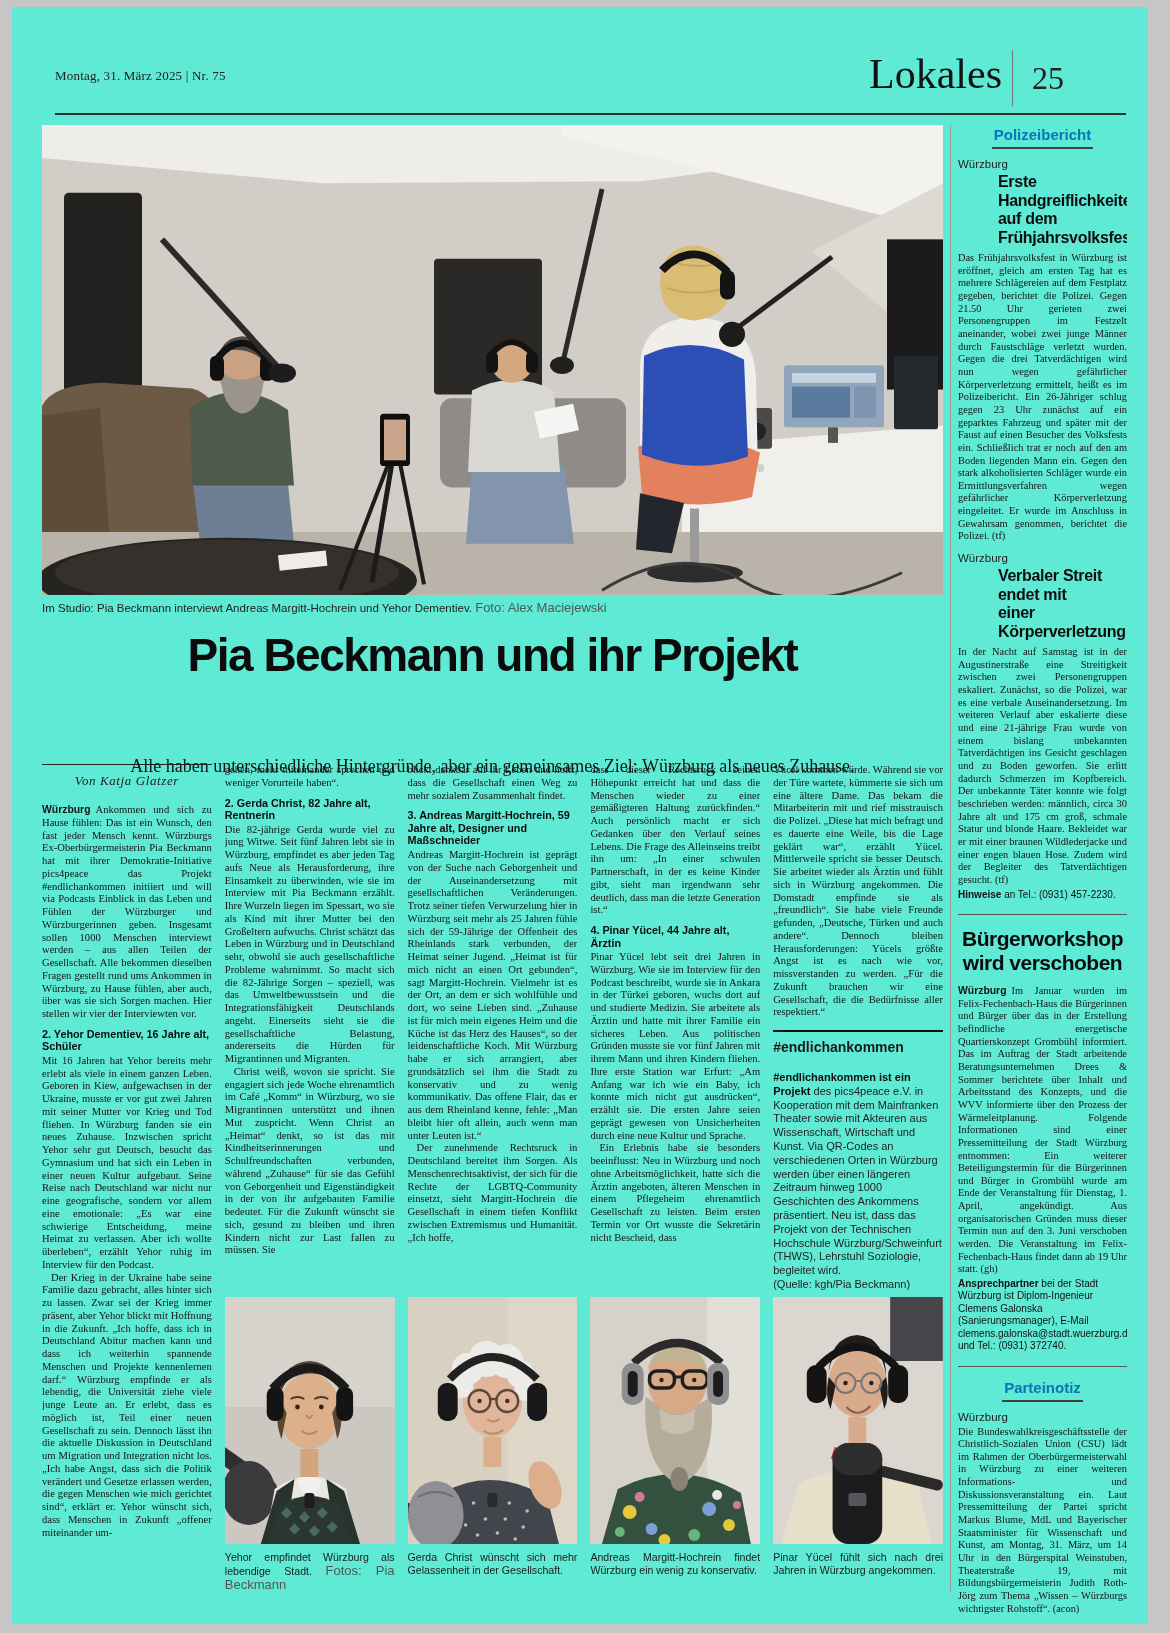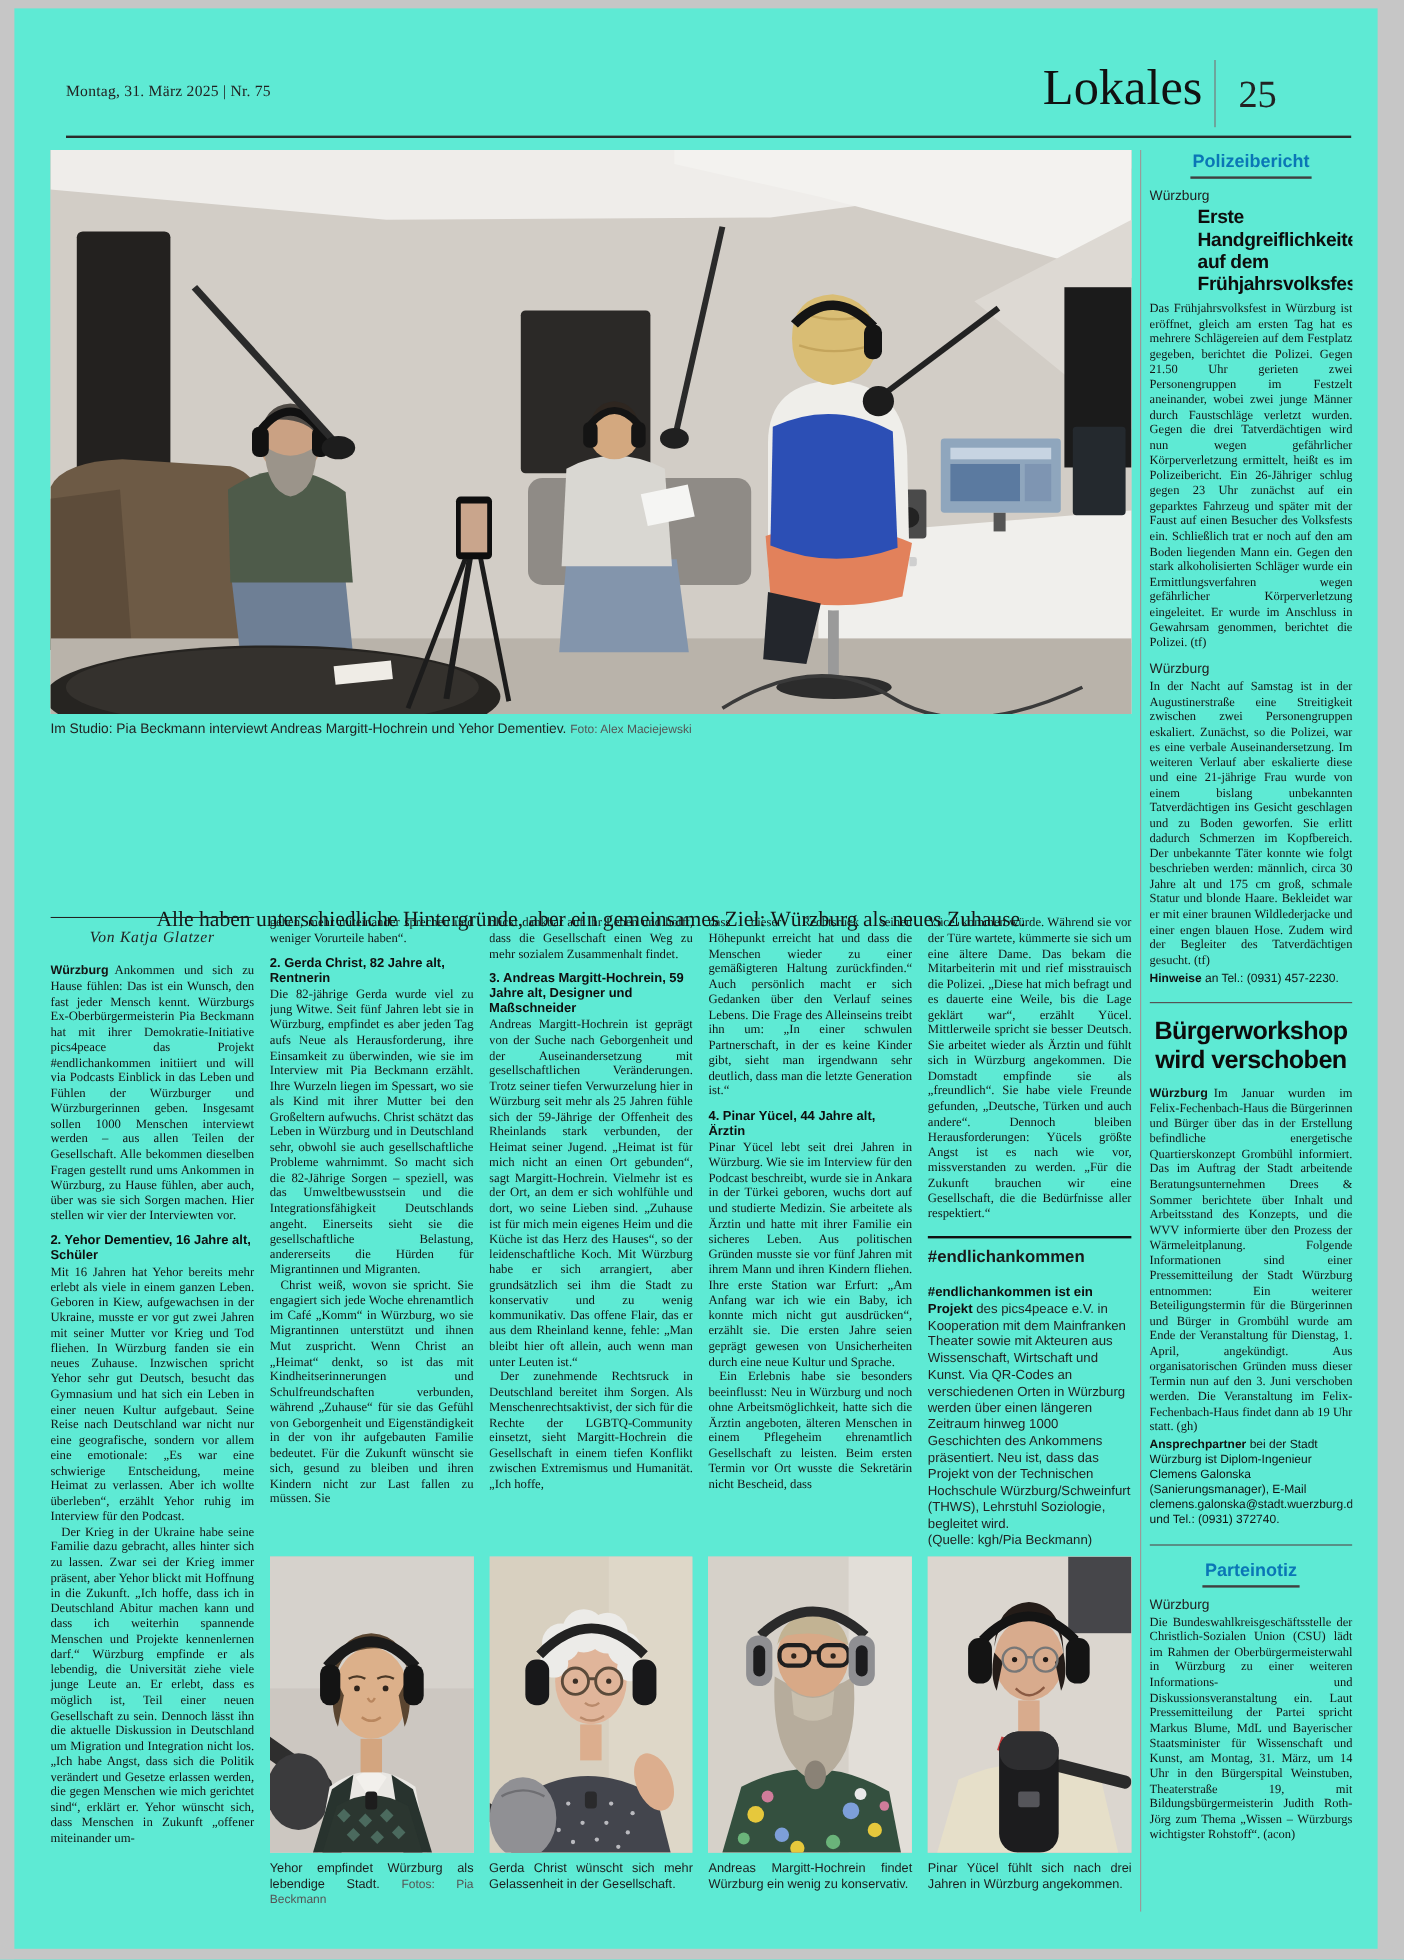--- a/index.html
+++ b/index.html
@@ -15,21 +15,21 @@
   .dateline { position:absolute; left:55px; top:68px; font:13px "Liberation Serif", serif; color:#222; letter-spacing:.2px; }
   .section-title { position:absolute; right:168px; top:48px; font:42px/52px "Liberation Serif", serif; color:#111; }
   .header-vrule { position:absolute; left:1012px; top:50px; width:1px; height:56px; background:#777; }
   .page-number { position:absolute; left:1032px; top:58px; font:32px/40px "Liberation Serif", serif; color:#222; }
   .header-rule { position:absolute; left:55px; top:113px; width:1071px; height:2px; background:#2b2b2b; }
 
   
   .main-photo { position:absolute; left:42px; top:125px; width:901px; height:470px; background:#d2cdc6; overflow:hidden; }
   .main-photo svg { display:block; width:100%; height:100%; }
   .main-caption { position:absolute; left:42px; top:601px; width:901px; font:11.5px/14px "Liberation Sans", sans-serif; color:#222; }
-  .cred { font-size:10px; color:#555; }
+  .cred { font-size:13px; color:#555; }
 
   
   .headline { position:absolute; left:42px; top:630px; width:901px; text-align:center;
               font:bold 46px/50px "Liberation Sans", sans-serif; letter-spacing:-1.5px; color:#0c0c0c; }
   .subhead { position:absolute; left:42px; width:901px; text-align:center; font:18px/21px "Liberation Serif", serif; color:#151515; }
   .subhead1 { top:706px; }
   .subhead2 { top:756px; }
 
   
   .cols { position:absolute; left:42px; top:764px; width:901px; display:grid; grid-template-columns:repeat(5,1fr); column-gap:13px; }
@@ -152,20 +152,21 @@
       <rect x="338" y="298" width="30" height="54" rx="4" fill="#0e0e0e"></rect>
       <rect x="342" y="304" width="22" height="42" fill="#c9a58c"></rect>
       <path d="M560 480 Q640 430 700 470 T 860 462" stroke="#3a3a3a" stroke-width="3" fill="none"></path>
     </svg>
   </div>
   <div class="main-caption">
     <span>Im Studio: Pia Beckmann interviewt Andreas Margitt-Hochrein und Yehor Dementiev.</span>
     <span class="cred">Foto: Alex Maciejewski</span>
   </div>
 
+  <div class="headline">Pia Beckmann und ihr Projekt</div>
   <div class="subhead subhead2">Alle haben unterschiedliche Hintergründe, aber ein gemeinsames Ziel: Würzburg als neues Zuhause.</div>
 
   <div class="cols">
     <div class="col tall">
       <div class="byline-box">Von Katja Glatzer</div>
       <p class="body-p"><b class="pkick">Würzburg</b><span>Ankommen und sich zu Hause fühlen: Das ist ein Wunsch, den fast jeder Mensch kennt. Würzburgs Ex-Oberbürgermeisterin Pia Beckmann hat mit ihrer Demokratie-Initiative pics4peace das Projekt #endlichankommen initiiert und will via Podcasts Einblick in das Leben und Fühlen der Würzburger und Würzburgerinnen geben. Insgesamt sollen 1000 Menschen interviewt werden – aus allen Teilen der Gesellschaft. Alle bekommen dieselben Fragen gestellt rund ums Ankommen in Würzburg, zu Hause fühlen, aber auch, über was sie sich Sorgen machen. Hier stellen wir vier der Interviewten vor.</span></p>
       <h2 class="sec-head">2. Yehor Dementiev, 16 Jahre alt, Schüler</h2>
       <p class="body-p">Mit 16 Jahren hat Yehor bereits mehr erlebt als viele in einem ganzen Leben. Geboren in Kiew, aufgewachsen in der Ukraine, musste er vor gut zwei Jahren mit seiner Mutter vor Krieg und Tod fliehen. In Würzburg fanden sie ein neues Zuhause. Inzwischen spricht Yehor sehr gut Deutsch, besucht das Gymnasium und hat sich ein Leben in einer neuen Kultur aufgebaut. Seine Reise nach Deutschland war nicht nur eine geografische, sondern vor allem eine emotionale: „Es war eine schwierige Entscheidung, meine Heimat zu verlassen. Aber ich wollte überleben“, erzählt Yehor ruhig im Interview für den Podcast.</p>
       <p class="body-p ind">Der Krieg in der Ukraine habe seine Familie dazu gebracht, alles hinter sich zu lassen. Zwar sei der Krieg immer präsent, aber Yehor blickt mit Hoffnung in die Zukunft. „Ich hoffe, dass ich in Deutschland Abitur machen kann und dass ich weiterhin spannende Menschen und Projekte kennenlernen darf.“ Würzburg empfinde er als lebendig, die Universität ziehe viele junge Leute an. Er erlebt, dass es möglich ist, Teil einer neuen Gesellschaft zu sein. Dennoch lässt ihn die aktuelle Diskussion in Deutschland um Migration und Integration nicht los. „Ich habe Angst, dass sich die Politik verändert und Gesetze erlassen werden, die gegen Menschen wie mich gerichtet sind“, erklärt er. Yehor wünscht sich, dass Menschen in Zukunft „offener miteinander um-</p>
     </div>
@@ -362,20 +363,24 @@
       <span class="side-label">Polizeibericht</span>
     </div>
     <div class="side-kicker">Würzburg</div>
     <div class="side-head">
       <span>Erste Handgreiflichkeiten</span><br>
       <span>auf dem Frühjahrsvolksfest</span>
     </div>
     <p class="side-body">Das Frühjahrsvolksfest in Würzburg ist eröffnet, gleich am ersten Tag hat es mehrere Schlägereien auf dem Festplatz gegeben, berichtet die Polizei. Gegen 21.50 Uhr gerieten zwei Personengruppen im Festzelt aneinander, wobei zwei junge Männer durch Faustschläge verletzt wurden. Gegen die drei Tatverdächtigen wird nun wegen gefährlicher Körperverletzung ermittelt, heißt es im Polizeibericht. Ein 26-Jähriger schlug gegen 23 Uhr zunächst auf ein geparktes Fahrzeug und später mit der Faust auf einen Besucher des Volksfests ein. Schließlich trat er noch auf den am Boden liegenden Mann ein. Gegen den stark alkoholisierten Schläger wurde ein Ermittlungsverfahren wegen gefährlicher Körperverletzung eingeleitet. Er wurde im Anschluss in Gewahrsam genommen, berichtet die Polizei. (tf)</p>
 
     <div class="side-kicker">Würzburg</div>
+    <div class="side-head">
+      <span>Verbaler Streit endet mit</span><br>
+      <span>einer Körperverletzung</span>
+    </div>
     <p class="side-body">In der Nacht auf Samstag ist in der Augustinerstraße eine Streitigkeit zwischen zwei Personengruppen eskaliert. Zunächst, so die Polizei, war es eine verbale Auseinandersetzung. Im weiteren Verlauf aber eskalierte diese und eine 21-jährige Frau wurde von einem bislang unbekannten Tatverdächtigen ins Gesicht geschlagen und zu Boden geworfen. Sie erlitt dadurch Schmerzen im Kopfbereich. Der unbekannte Täter konnte wie folgt beschrieben werden: männlich, circa 30 Jahre alt und 175 cm groß, schmale Statur und blonde Haare. Bekleidet war er mit einer braunen Wildlederjacke und einer engen blauen Hose. Zudem wird der Begleiter des Tatverdächtigen gesucht. (tf)</p>
     <p class="side-note"><b>Hinweise</b><span> an Tel.: (0931) 457-2230.</span></p>
 
     <div class="side-rule"></div>
 
     <div class="workshop-head">
       <span>Bürgerworkshop</span><br>
       <span>wird verschoben</span>
     </div>
     <p class="side-body"><b class="pkick">Würzburg</b><span>Im Januar wurden im Felix-Fechenbach-Haus die Bürgerinnen und Bürger über das in der Erstellung befindliche energetische Quartierskonzept Grombühl informiert. Das im Auftrag der Stadt arbeitende Beratungsunternehmen Drees &amp; Sommer berichtete über Inhalt und Arbeitsstand des Konzepts, und die WVV informierte über den Prozess der Wärmeleitplanung. Folgende Informationen sind einer Pressemitteilung der Stadt Würzburg entnommen: Ein weiterer Beteiligungstermin für die Bürgerinnen und Bürger in Grombühl wurde am Ende der Veranstaltung für Dienstag, 1. April, angekündigt. Aus organisatorischen Gründen muss dieser Termin nun auf den 3. Juni verschoben werden. Die Veranstaltung im Felix-Fechenbach-Haus findet dann ab 19 Uhr statt. (gh)</span></p>

